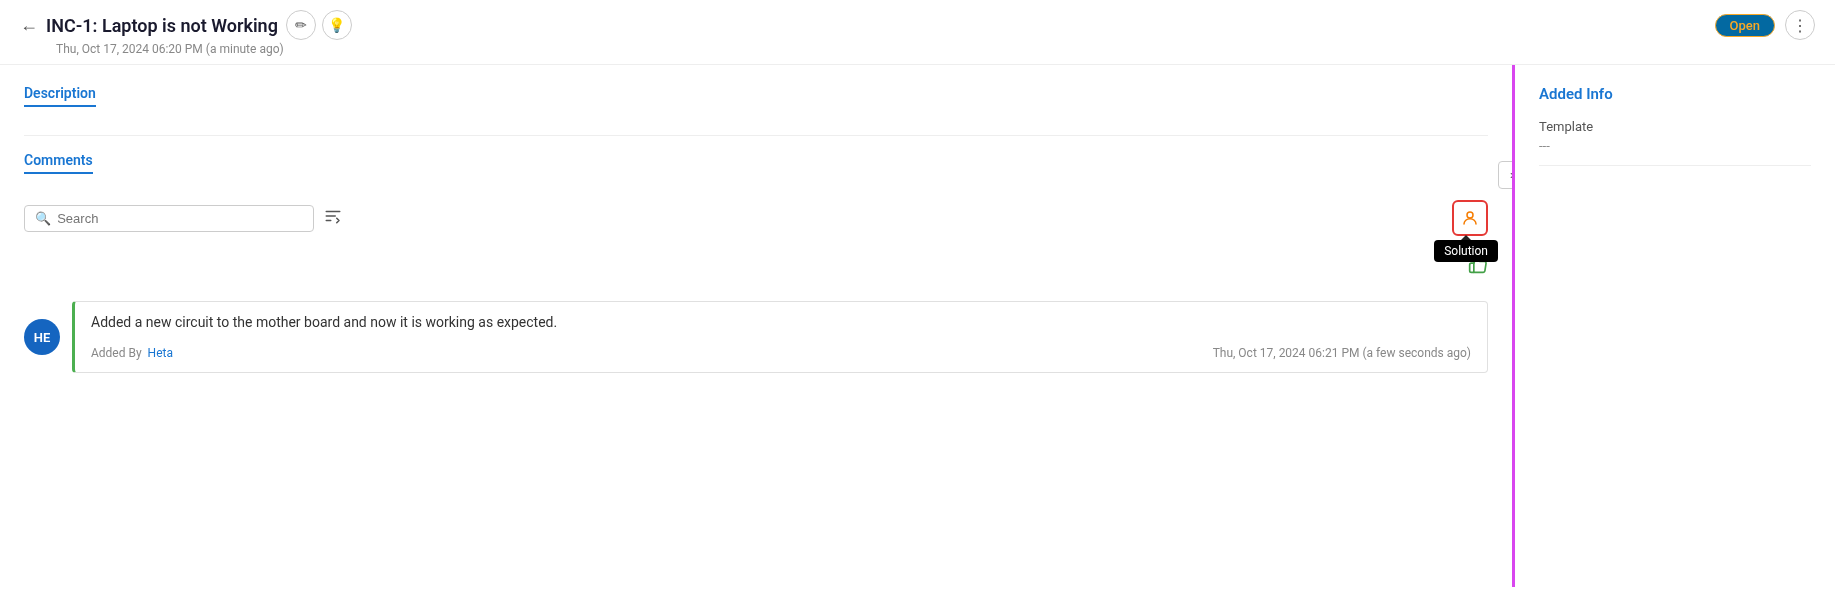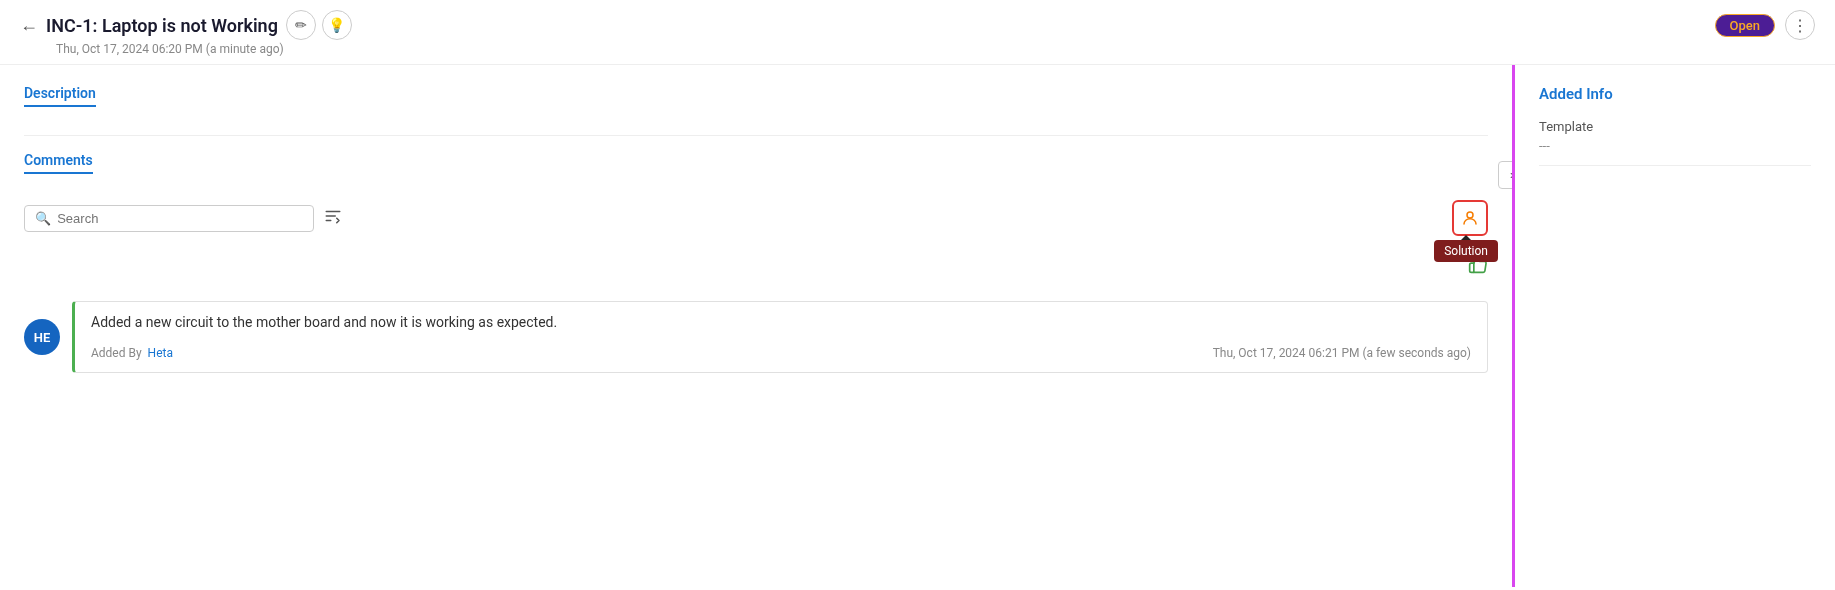--- a/index.html
+++ b/index.html
@@ -46,21 +46,21 @@
       left: 57px;
       top: 40px;
     }
     .header-right {
       margin-left: auto;
       display: flex;
       align-items: center;
       gap: 10px;
     }
     .status-badge {
-      background: #4c1d95;
+      background: #0369a1;
       color: #f9a825;
       border: 1px solid #f9a825;
       border-radius: 12px;
       padding: 3px 14px;
       font-size: 13px;
       font-weight: 500;
     }
     .more-btn {
       width: 30px;
       height: 30px;
@@ -184,21 +184,21 @@
       align-items: center;
       justify-content: center;
       font-size: 16px;
       color: #f57c00;
     }
 
     .solution-tooltip {
       position: absolute;
       top: 40px;
       right: -10px;
-      background: #7f1d1d;
+      background: #000000;
       color: #fff;
       font-size: 12px;
       padding: 4px 10px;
       border-radius: 4px;
       white-space: nowrap;
       z-index: 10;
     }
     .solution-tooltip::before {
       content: '';
       position: absolute;

